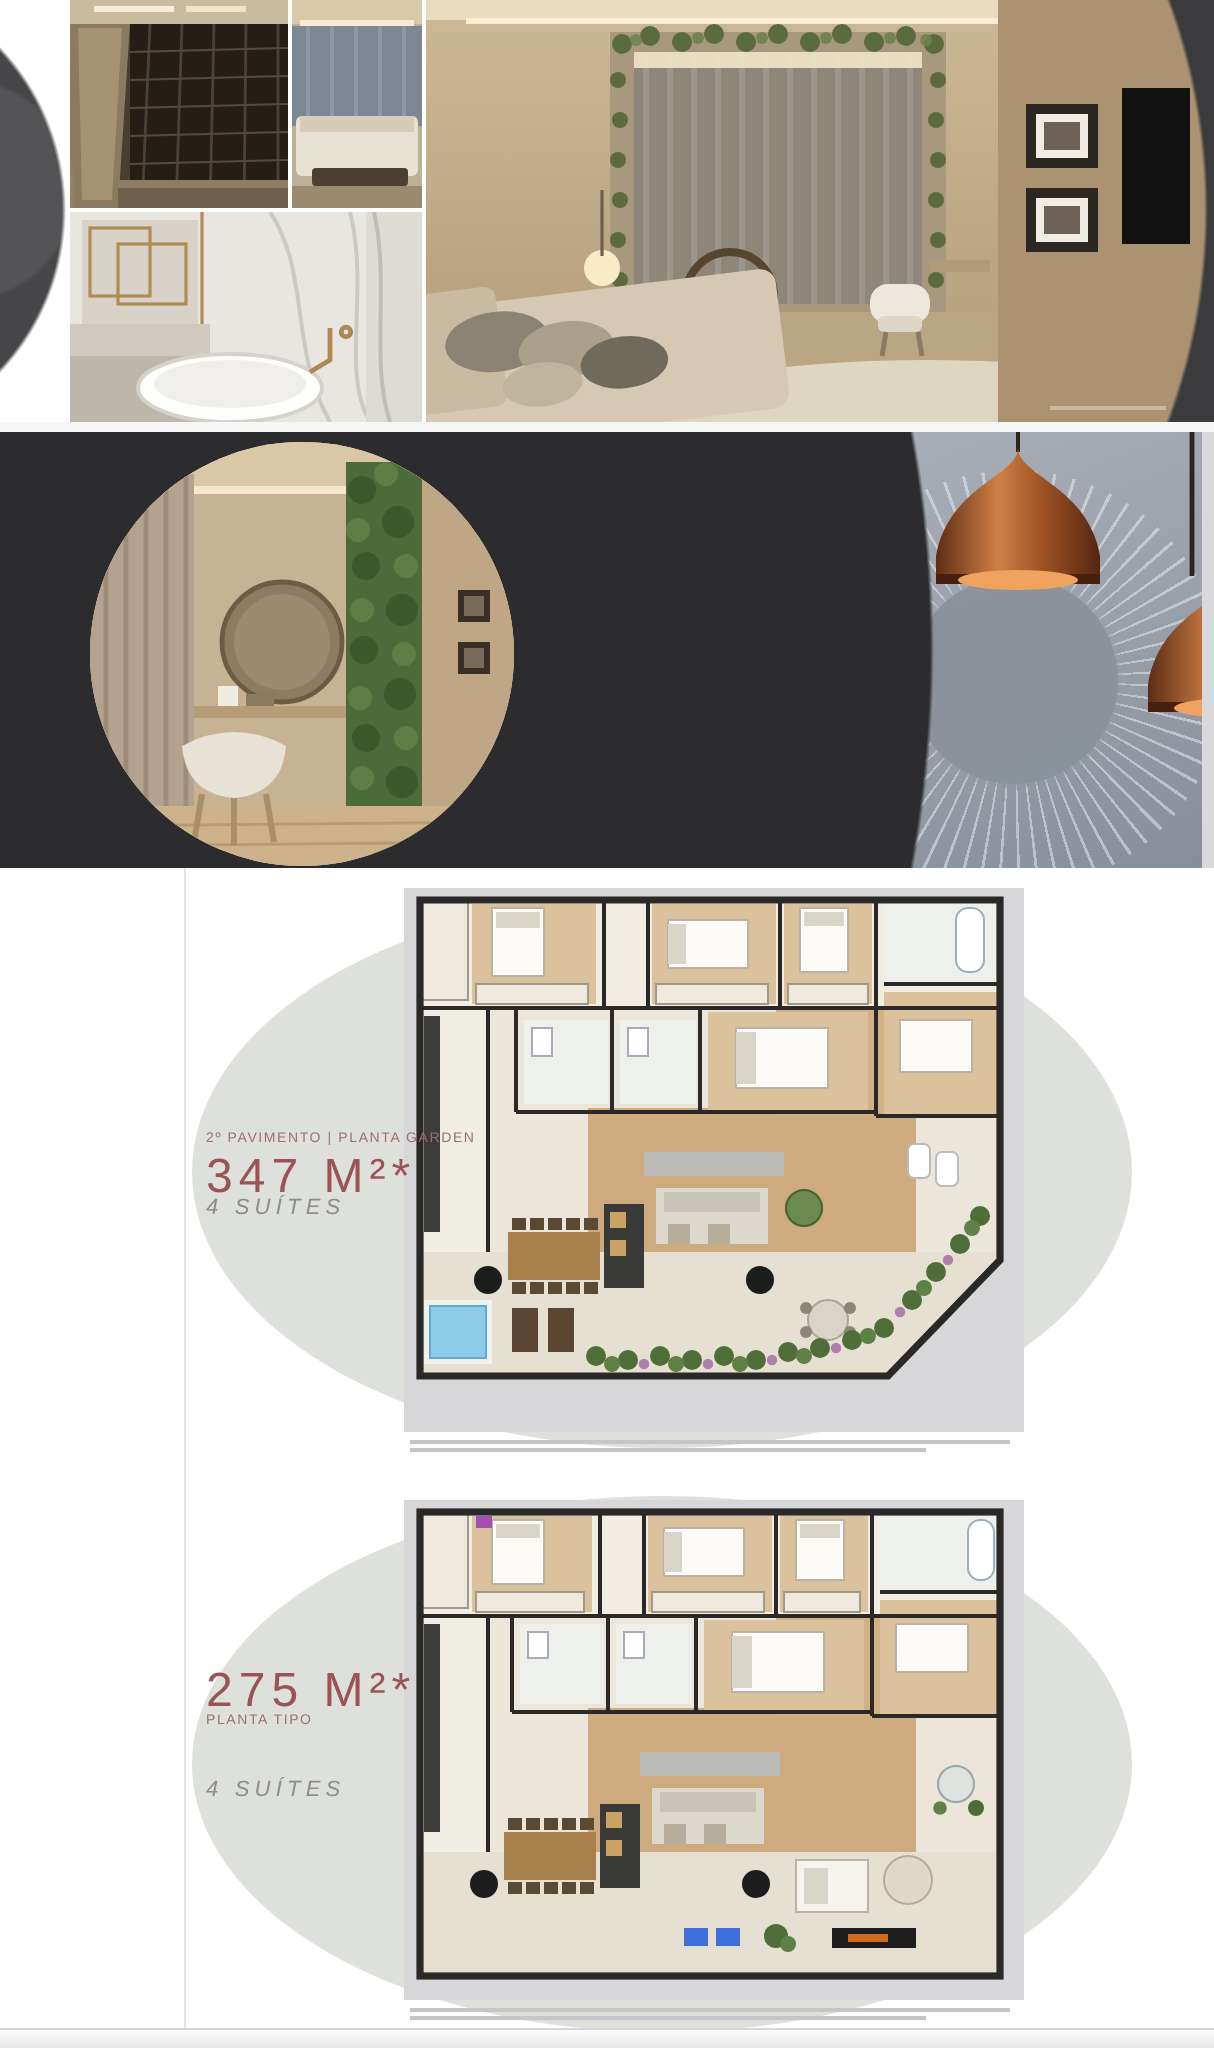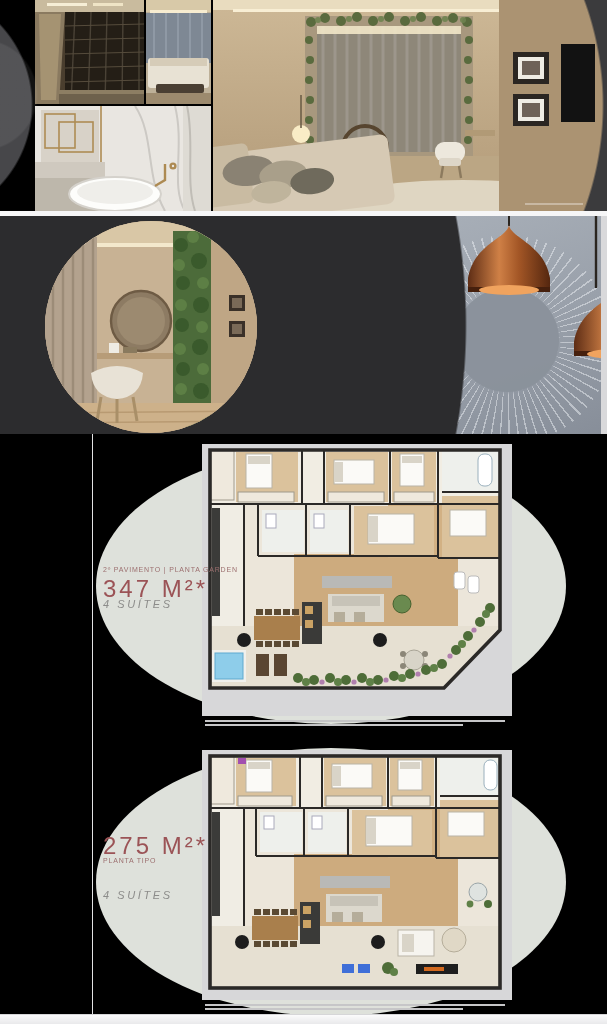--- a/index.html
+++ b/index.html
@@ -1,16 +1,16 @@
 <!DOCTYPE html>
 <html><head>
 <meta charset="utf-8">
 <style>
   html,body{margin:0;padding:0;background:#e8e8ea;}
-  #stage{position:relative;width:607px;height:1024px;overflow:hidden;background:#000000;
+  #stage{position:relative;width:607px;height:1024px;overflow:hidden;background:#ffffff;
          font-family:"Liberation Sans",sans-serif;}
   .abs{position:absolute;}
   .photo{position:absolute;overflow:hidden;background:#777;}
   .photo svg{display:block;}
   
   .mid-band{position:absolute;left:0;top:216px;width:607px;height:218px;background:#2c2c2e;}
   .circle-photo{position:absolute;left:45px;top:221px;width:212px;height:212px;border-radius:50%;
                 overflow:hidden;background:#c9b392;}
   .pendant-photo{position:absolute;left:372px;top:216px;width:229px;height:218px;overflow:hidden;
                  background:linear-gradient(160deg,#aab1ba 0%,#99a0aa 55%,#878e99 100%);}

